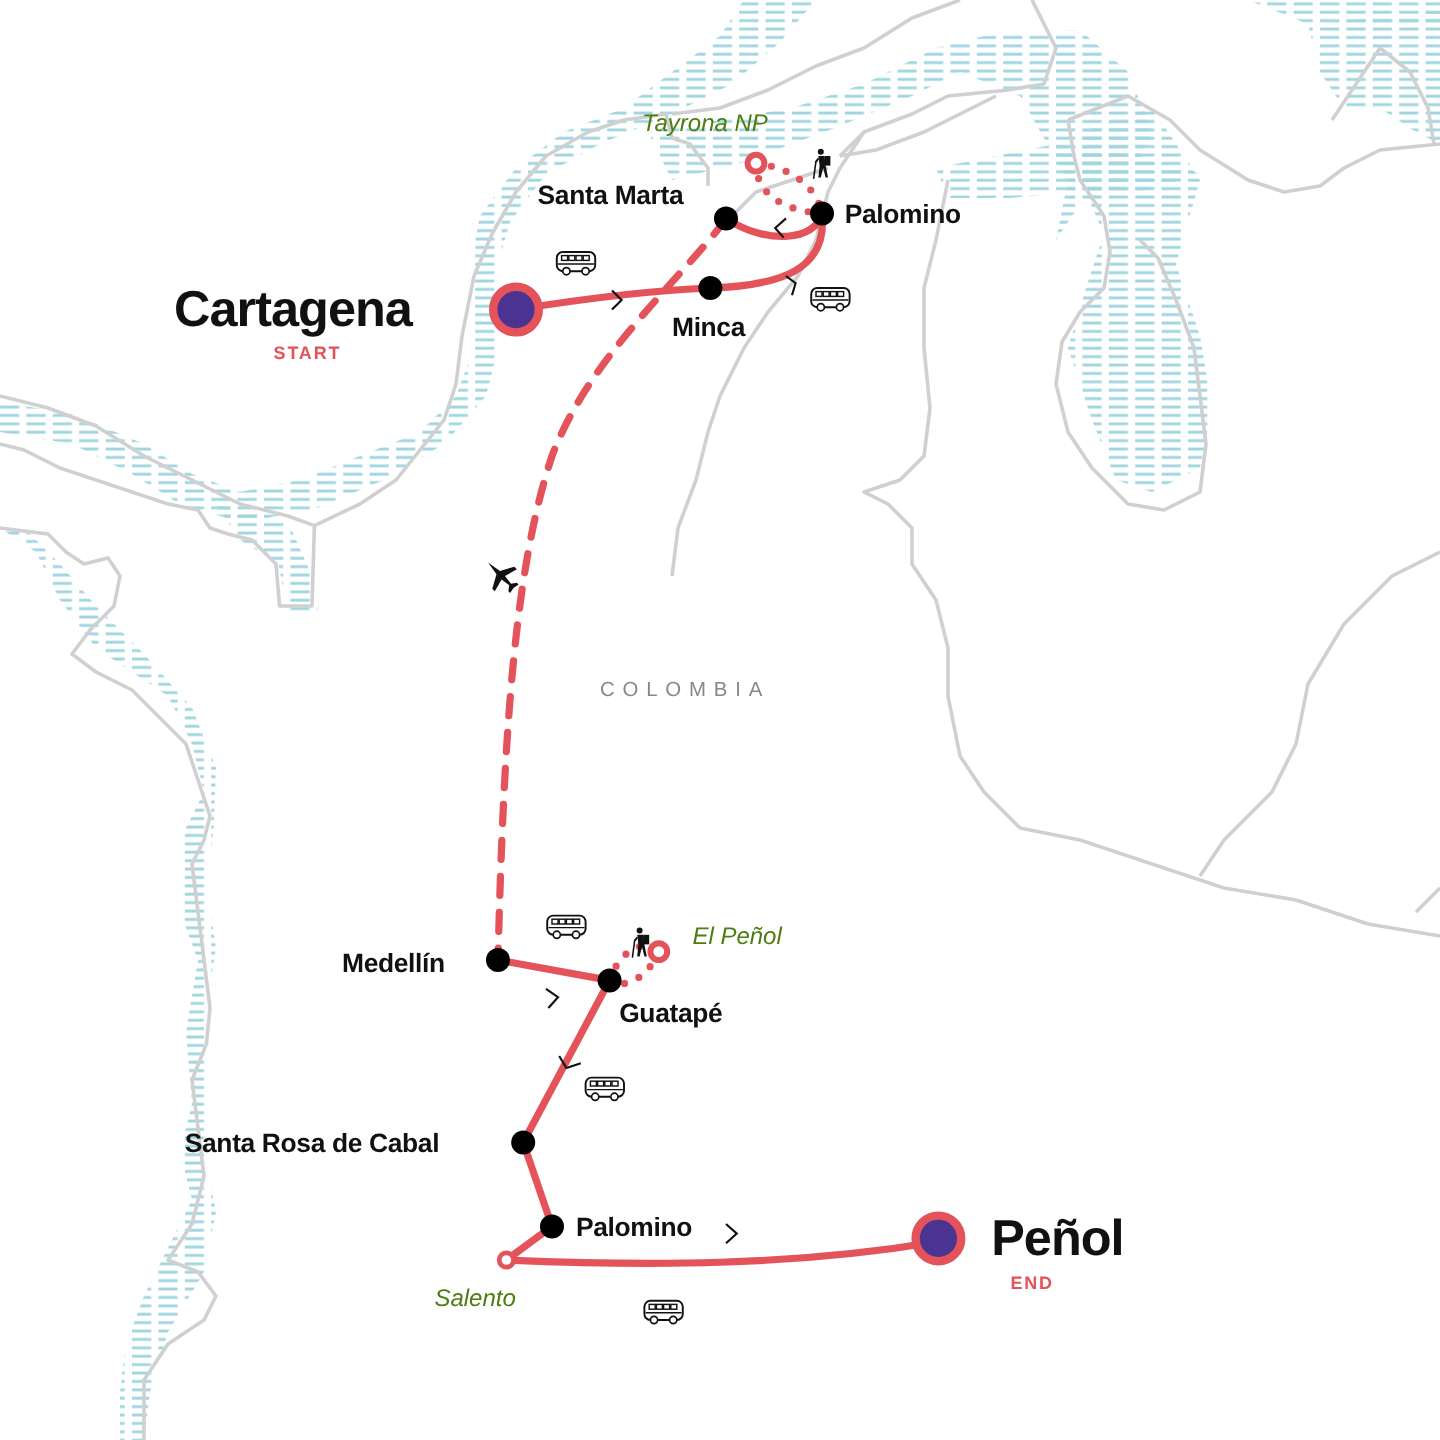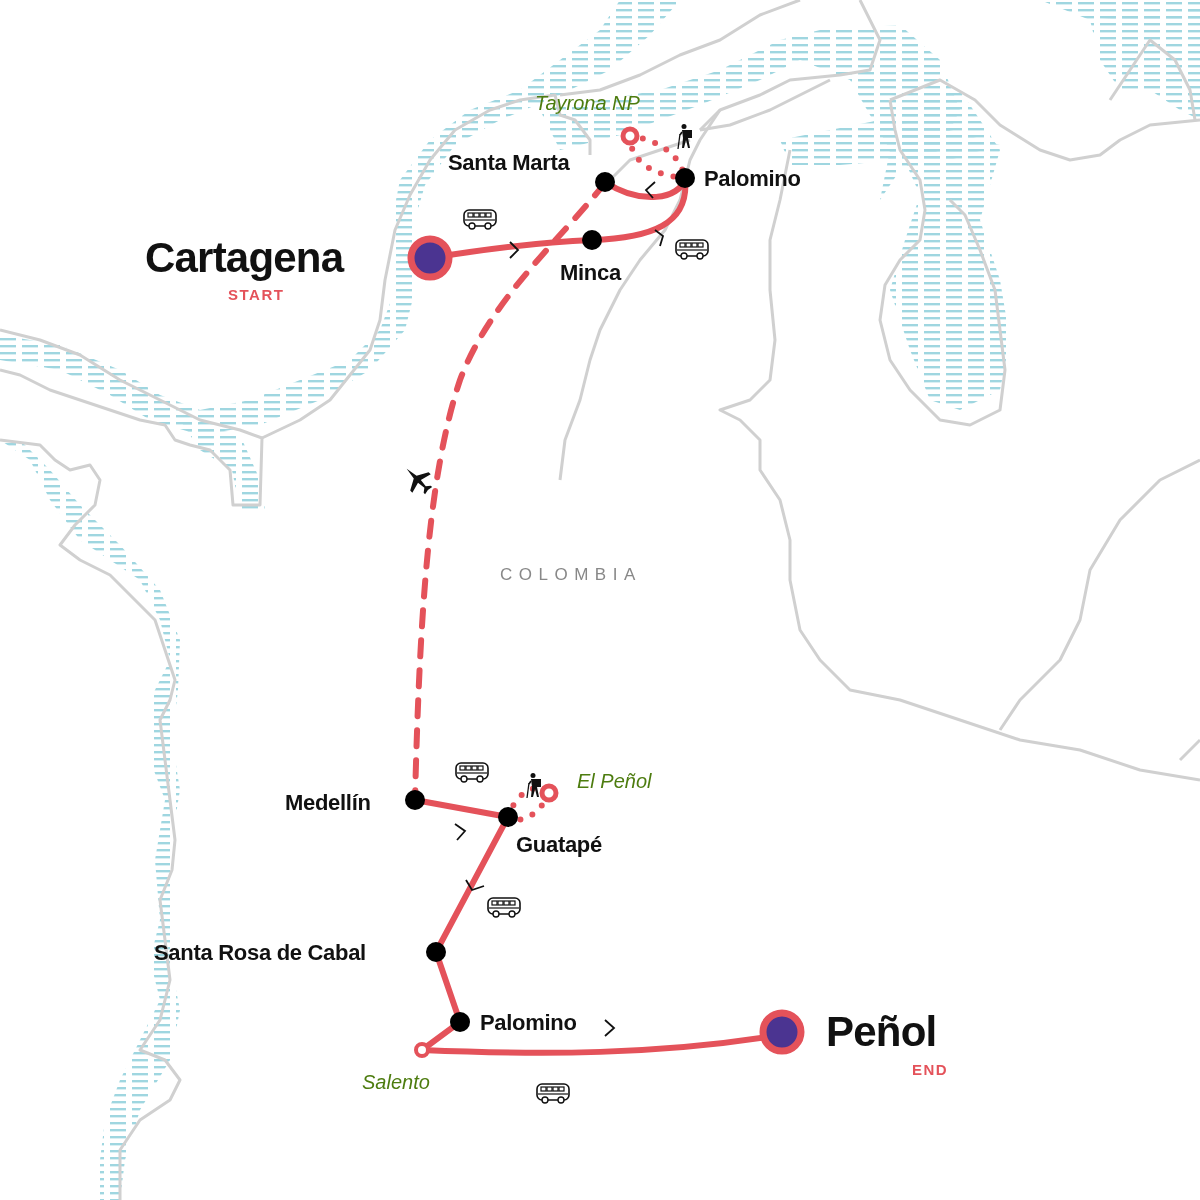--- a/index.html
+++ b/index.html
@@ -123,21 +123,21 @@
     </g>
 
     <circle cx="430" cy="258" r="19" fill="#4b3491" stroke="#e4525a" stroke-width="7"></circle>
     <circle cx="782" cy="1032" r="19" fill="#4b3491" stroke="#e4525a" stroke-width="7"></circle>
   </svg>
 
   <div class="lbl big" style="left:145px;top:234px;">Cartagena</div>
   <div class="lbl sub" style="left:228px;top:286px;">START</div>
 
   <div class="lbl big" style="left:826px;top:1008px;">Peñol</div>
-  <div class="lbl sub" style="left:912px;top:1061px;">END</div>
+  <div class="lbl sub" style="left:842px;top:1061px;">END</div>
 
   <div class="lbl city" style="left:433px;top:150px;margin-left:15px;">Santa Marta</div>
   <div class="lbl city" style="left:560px;top:260px;">Minca</div>
   <div class="lbl city" style="left:704px;top:166px;">Palomino</div>
   <div class="lbl city" style="left:285px;top:790px;">Medellín</div>
   <div class="lbl city" style="left:516px;top:832px;">Guatapé</div>
   <div class="lbl city" style="left:154px;top:940px;">Santa Rosa de Cabal</div>
   <div class="lbl city" style="left:480px;top:1010px;">Palomino</div>
 
   <div class="lbl ital" style="left:535px;top:92px;">Tayrona NP</div>

